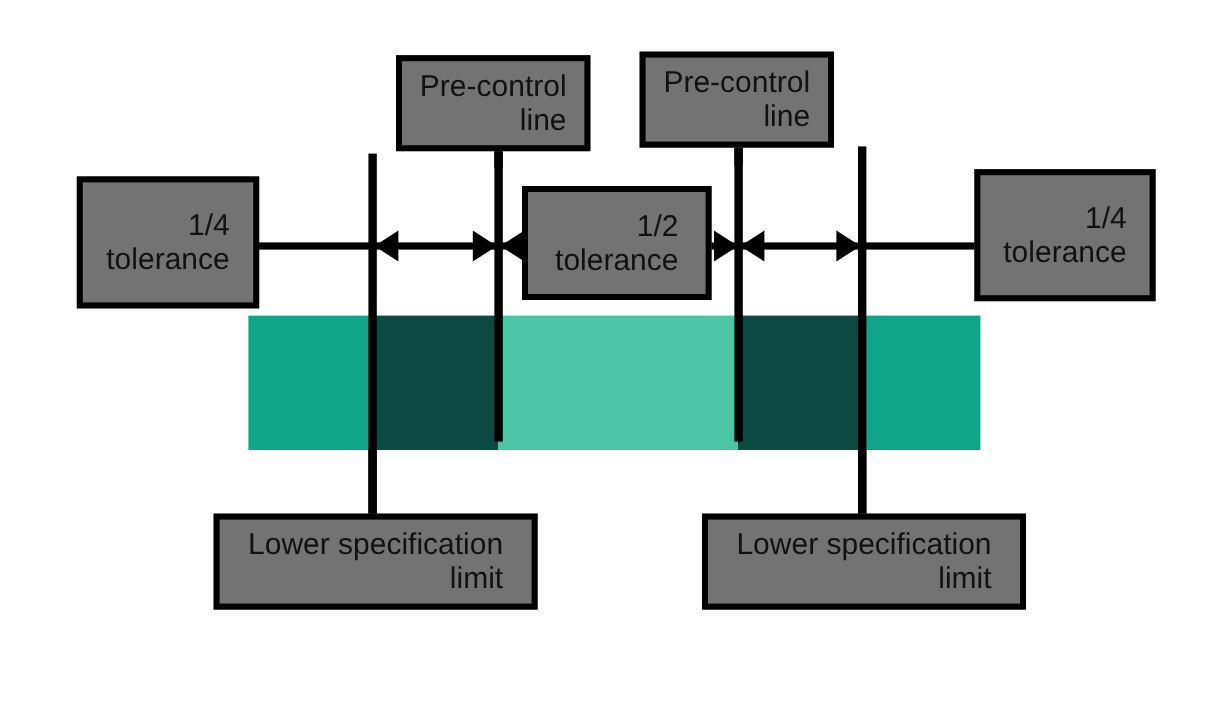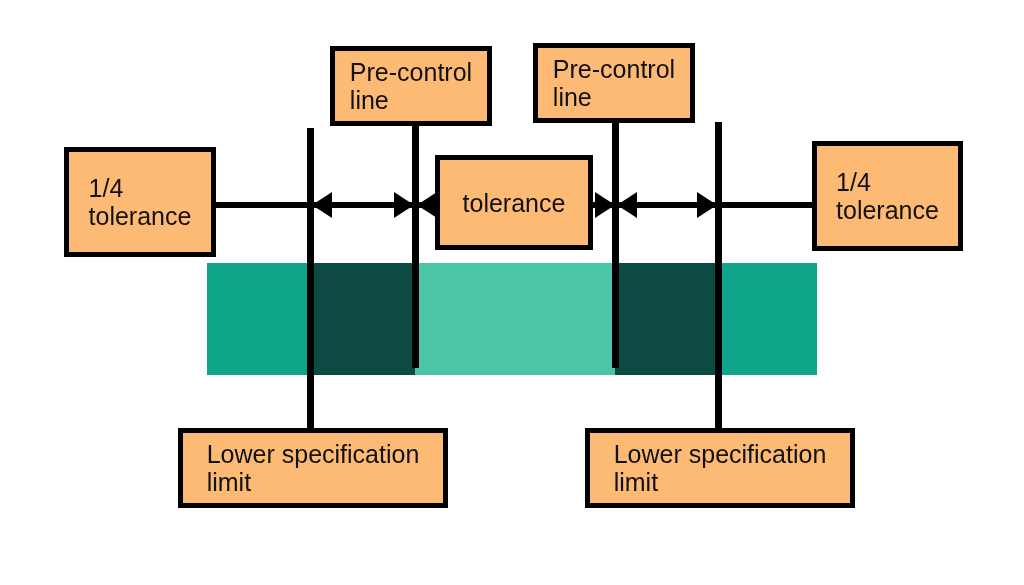--- a/index.html
+++ b/index.html
@@ -5,22 +5,22 @@
   html,body{margin:0;padding:0;background:#ffffff;}
   body{width:1024px;height:585px;font-family:"Liberation Sans",sans-serif;overflow:hidden;}
   #stage{position:relative;width:1024px;height:585px;background:#fff;}
 
   .band{position:absolute;}
 
   .vline{position:absolute;background:#000;width:7px;}
 
   .hseg{position:absolute;background:#000;height:6px;}
 
-  .box{position:absolute;background:#fdba74;border:5px solid #000;box-sizing:border-box;
-       display:flex;align-items:center;justify-content:center;text-align:left;
+  .box{position:absolute;background:#737373;border:5px solid #000;box-sizing:border-box;
+       display:flex;align-items:center;justify-content:center;text-align:right;
        color:#111;line-height:1.12;}
   .box span{display:block;padding:0 6px;}
 
   .arrow{position:absolute;width:0;height:0;}
   .arrow-left{border-top:13px solid transparent;border-bottom:13px solid transparent;border-right:20px solid #000;}
   .arrow-right{border-top:13px solid transparent;border-bottom:13px solid transparent;border-left:20px solid #000;}
 </style>
 </head>
 <body>
 
@@ -62,20 +62,21 @@
 
   <div class="box" style="left:64px;top:147px;width:152px;height:110px;font-size:25px;">
     <span>
       <span>1/4</span>
       <span>tolerance</span>
     </span>
   </div>
 
   <div class="box" style="left:435px;top:155px;width:158px;height:95px;font-size:25px;">
     <span>
+      <span>1/2</span>
       <span>tolerance</span>
     </span>
   </div>
 
   <div class="box" style="left:812px;top:141px;width:151px;height:110px;font-size:25px;">
     <span>
       <span>1/4</span>
       <span>tolerance</span>
     </span>
   </div>

